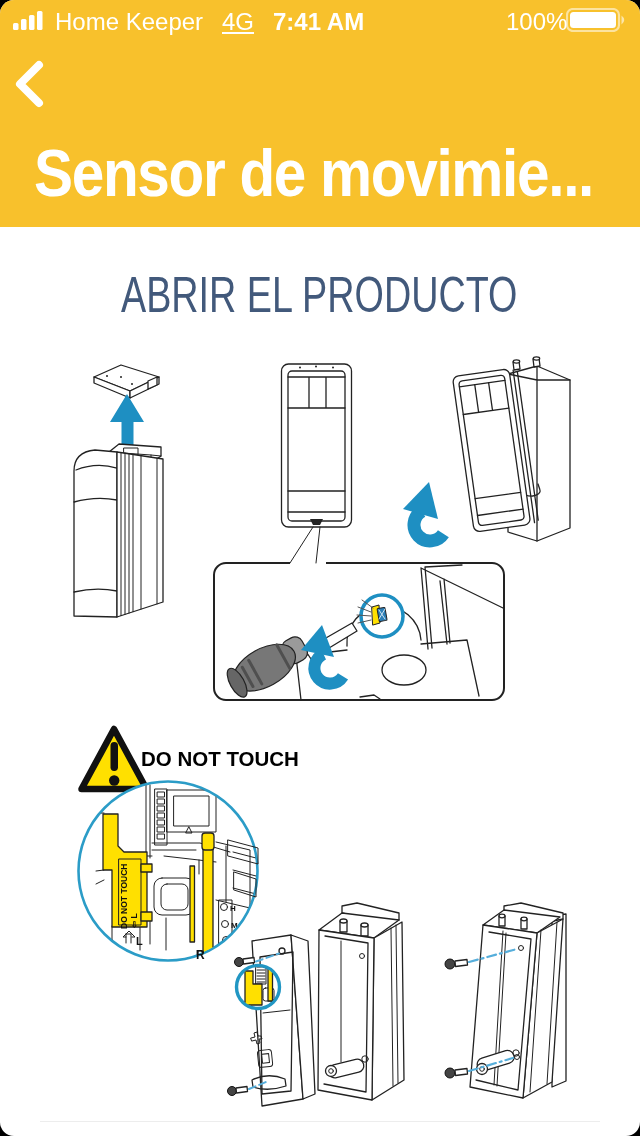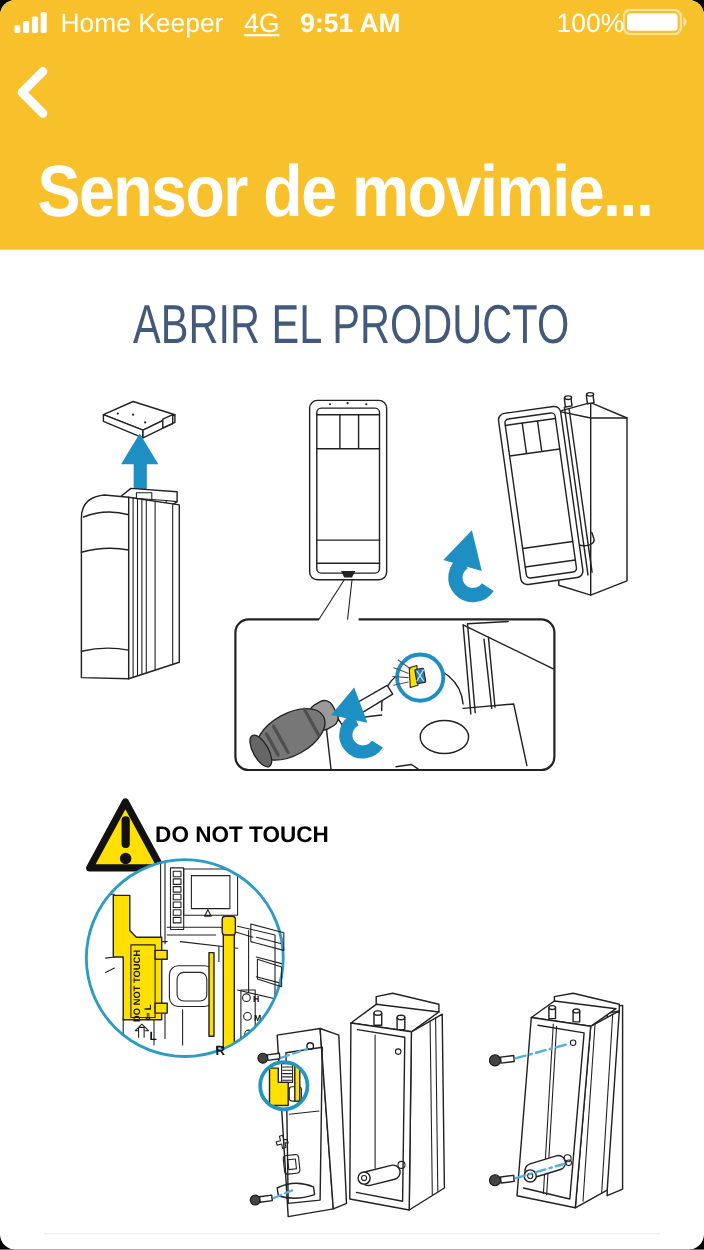--- a/index.html
+++ b/index.html
@@ -19,21 +19,21 @@
   <div id="header">
     <div id="status">
       <svg style="position:absolute;left:13px;top:10px" width="36" height="20" viewBox="0 0 36 20">
         <rect x="0" y="13" width="5.5" height="7" rx="1.5" fill="#fff"></rect>
         <rect x="8" y="9" width="5.5" height="11" rx="1.5" fill="#fff"></rect>
         <rect x="16" y="5" width="5.5" height="15" rx="1.5" fill="#fff"></rect>
         <rect x="24" y="1" width="5.5" height="19" rx="1.5" fill="#fff"></rect>
       </svg>
       <span class="st" style="left:55px;top:8px;">Home Keeper</span>
       <span class="st" style="left:222px;top:8px;text-decoration:underline;">4G</span>
-      <span class="st" style="left:273px;top:8px;font-weight:bold;">9:51 AM</span>
+      <span class="st" style="left:273px;top:8px;font-weight:bold;">7:41 AM</span>
       <span class="st" style="left:506px;top:8px;">100%</span>
       <svg style="position:absolute;left:566px;top:8px" width="62" height="24" viewBox="0 0 62 24">
         <rect x="1" y="1" width="52" height="22" rx="6" fill="none" stroke="#fff" stroke-opacity="0.55" stroke-width="2.2"></rect>
         <rect x="4" y="4" width="46" height="16" rx="3.5" fill="#fff"></rect>
         <path d="M55.5,7.5 Q61,12 55.5,16.5 Z" fill="#fff" fill-opacity="0.6"></path>
       </svg>
     </div>
     <svg style="position:absolute;left:14px;top:60px" width="34" height="50" viewBox="0 0 34 50">
       <polyline points="25,5 6,24 25,43" fill="none" stroke="#fff" stroke-width="8" stroke-linecap="round" stroke-linejoin="round"></polyline>
     </svg>

